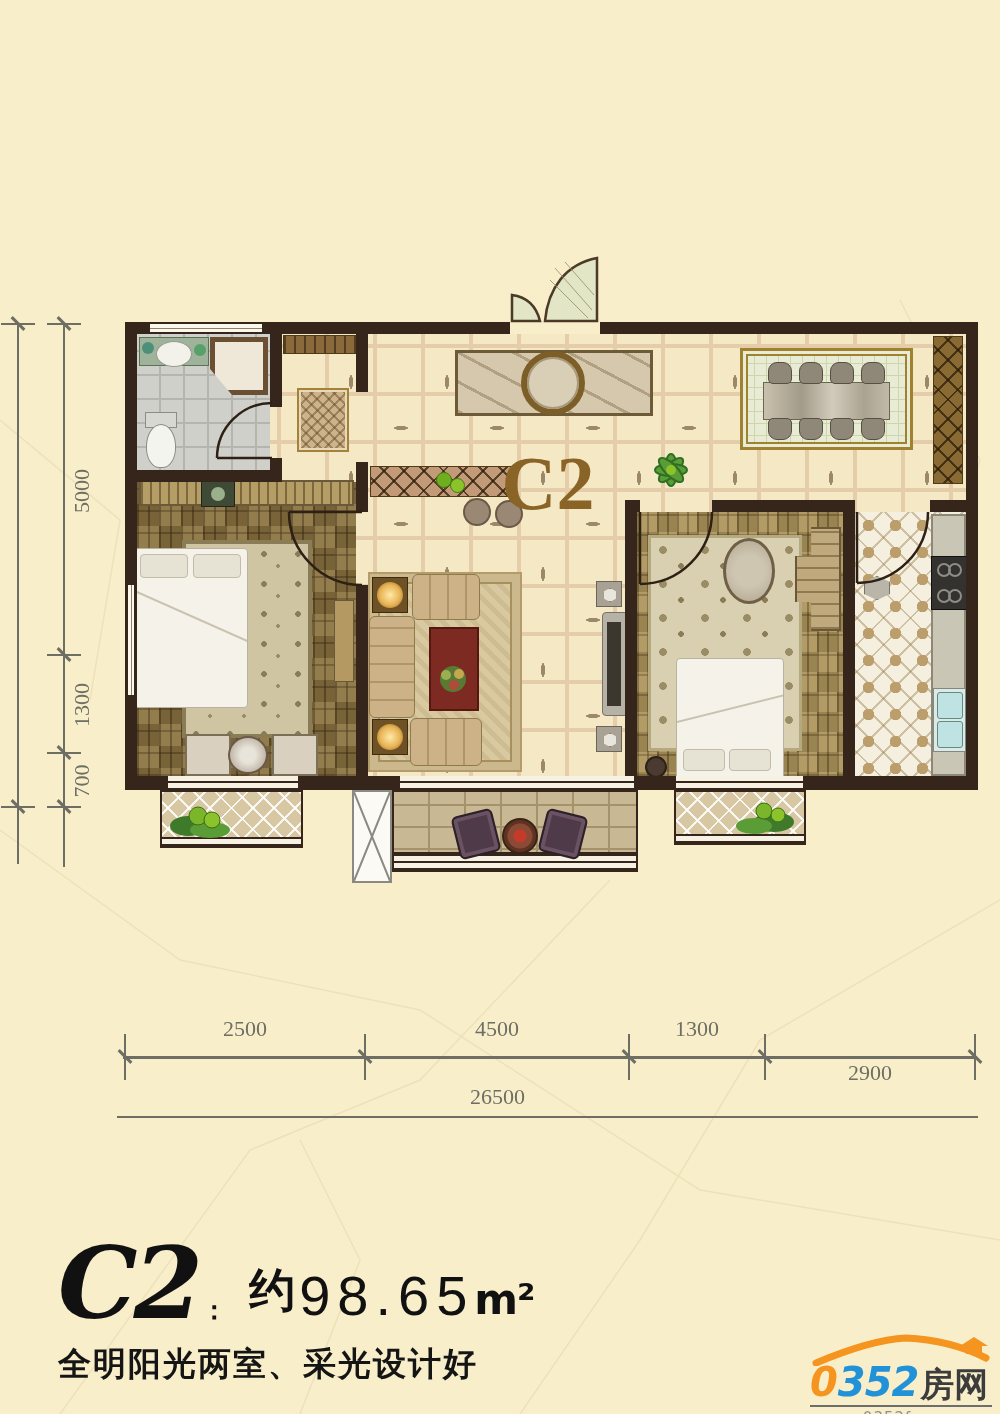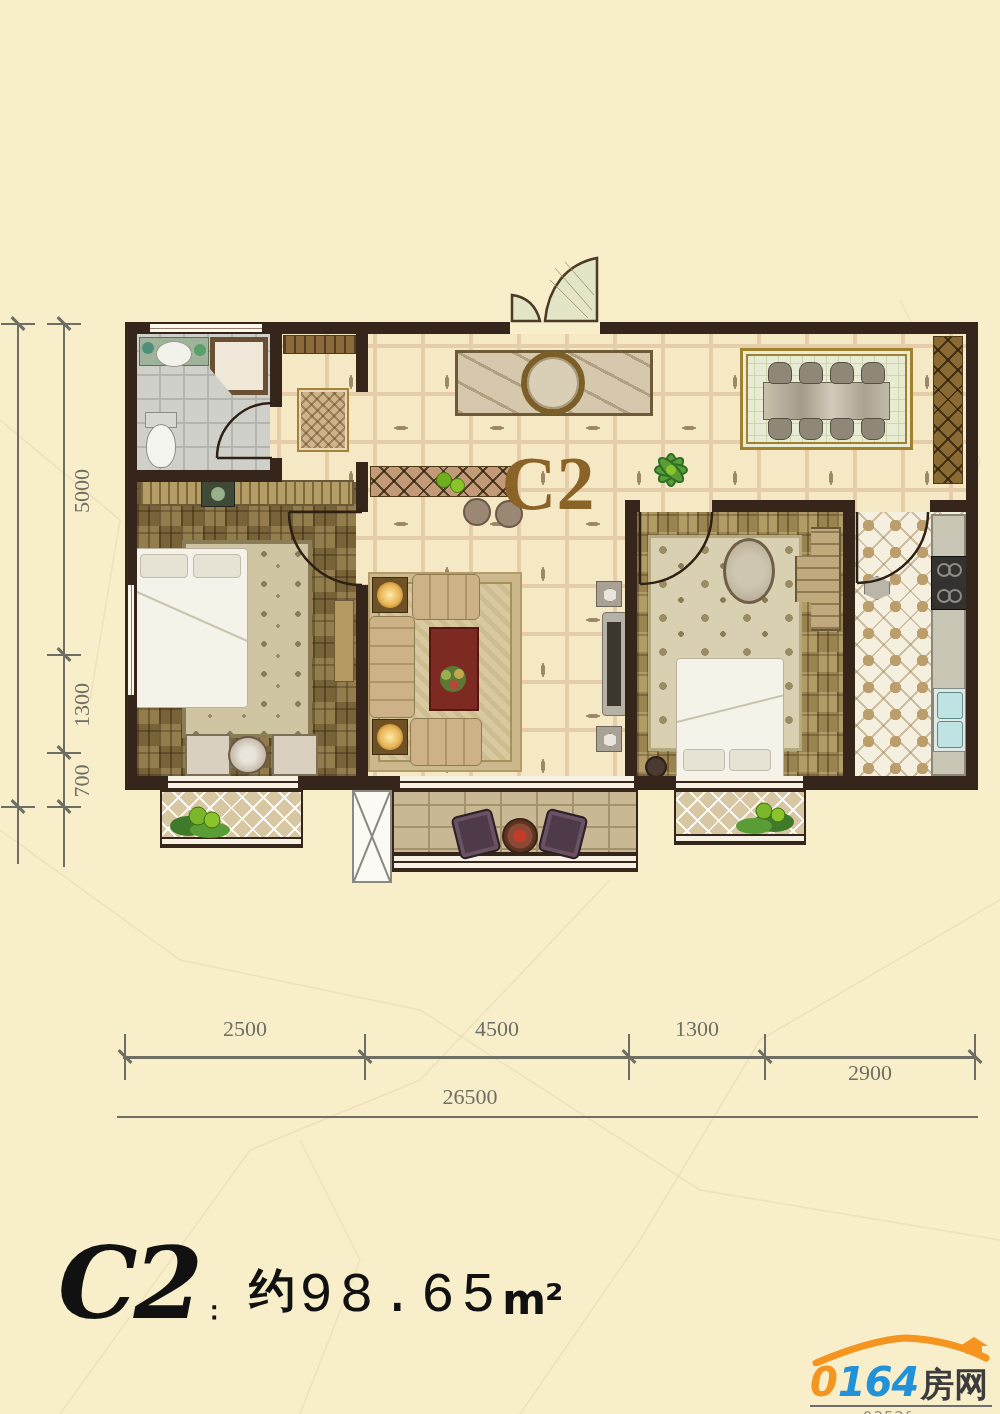--- a/index.html
+++ b/index.html
@@ -74,21 +74,21 @@
   
   .dimline{position:absolute;background:#6e6e64;}
   .sl{position:absolute;width:18px;height:3px;background:#6e6e64;transform:rotate(45deg);}
   .dimtxt{position:absolute;color:#6e6e64;font-family:"Liberation Serif", serif;font-size:22px;text-align:center;}
   .vlabel{transform:rotate(-90deg);}
   
   #titleblock{position:absolute;left:58px;top:1238px;width:560px;color:#111;}
   .t-code{font-family:"DejaVu Serif", serif;font-style:italic;font-weight:700;font-size:100px;line-height:.9;letter-spacing:-4px;}
   .t-colon{font-size:26px;font-weight:700;margin:0 6px 0 2px;}
   .t-approx{font-size:46px;font-weight:700;font-family:"DejaVu Serif", serif;}
-  .t-value{font-family:Liberation Mono, monospace;font-size:56px;letter-spacing:7px;}
+  .t-value{font-family:Liberation Sans, sans-serif;font-size:56px;letter-spacing:7px;}
   .t-unit{font-size:42px;font-weight:800;letter-spacing:-1px;}
   .t-sub{font-size:33px;font-weight:700;letter-spacing:2px;margin-top:14px;color:#151515;}
   #logo{position:absolute;left:810px;top:1332px;width:182px;}
   .lg-row{display:flex;align-items:baseline;font-style:italic;font-weight:800;line-height:1;margin-top:-4px;}
   .lg-zero{color:#f5941e;font-size:40px;}
   .lg-digits{color:#2292d8;font-size:40px;letter-spacing:-1px;}
   .lg-cn{color:#3c3c3c;font-size:34px;font-style:normal;margin-left:2px;font-weight:700;}
   .lg-url{border-top:2px solid #6d6d6d;margin-top:3px;padding-top:2px;color:#8f8f8f;font-size:15px;letter-spacing:1px;text-align:center;}
   svg{display:block;}
 </style>
@@ -313,38 +313,39 @@
   <div class="sl" style="left:116px;top:1055px;"></div>
   <div class="sl" style="left:356px;top:1055px;"></div>
   <div class="sl" style="left:620px;top:1055px;"></div>
   <div class="sl" style="left:756px;top:1055px;"></div>
   <div class="sl" style="left:966px;top:1055px;"></div>
   <div class="dimtxt" style="left:185px;top:1016px;width:120px;">2500</div>
   <div class="dimtxt" style="left:437px;top:1016px;width:120px;">4500</div>
   <div class="dimtxt" style="left:637px;top:1016px;width:120px;">1300</div>
   <div class="dimtxt" style="left:810px;top:1060px;width:120px;">2900</div>
   <div class="dimline" style="left:117px;top:1116px;width:861px;height:2px;"></div>
-  <div class="dimtxt" style="left:405px;top:1084px;width:130px;">26500</div>
+  <div class="dimtxt" style="left:395px;top:1084px;width:130px;text-align:right;">26500</div>
 
   <div id="titleblock">
     <div style="display:flex;align-items:flex-end;">
       <span class="t-code">C2</span>
       <span class="t-colon">：</span>
       <span class="t-approx" style="margin:0 4px 6px 16px;">约</span>
       <span class="t-value">98.65</span>
       <span class="t-unit" style="margin-bottom:4px;">m²</span>
     </div>
+    <div class="t-sub">全明阳光两室、采光设计好</div>
   </div>
 
   <div id="logo">
     <svg width="182" height="34">
       <path d="M6,31 Q60,8 96,6 Q140,8 176,26" fill="none" stroke="#f5941e" stroke-width="7" stroke-linecap="round"></path>
       <path d="M150,14 l14,-9 14,9 -6,0 0,8 -16,0 0,-8 Z" fill="#f5941e"></path>
     </svg>
     <div class="lg-row">
       <span class="lg-zero">0</span>
-        <span class="lg-digits">164</span>
+        <span class="lg-digits">352</span>
         <span class="lg-cn">房网</span>
     </div>
     <div class="lg-url">www.0352fang.com</div>
   </div>
 
 </div>
 
 </body></html>

